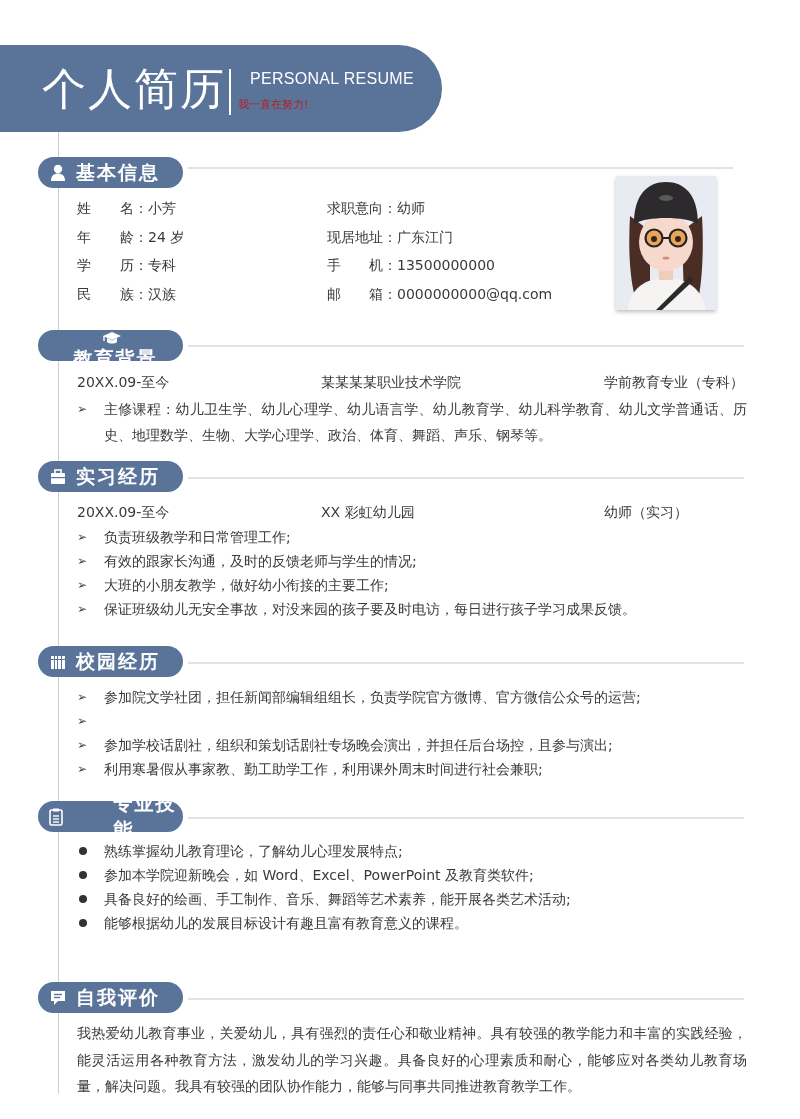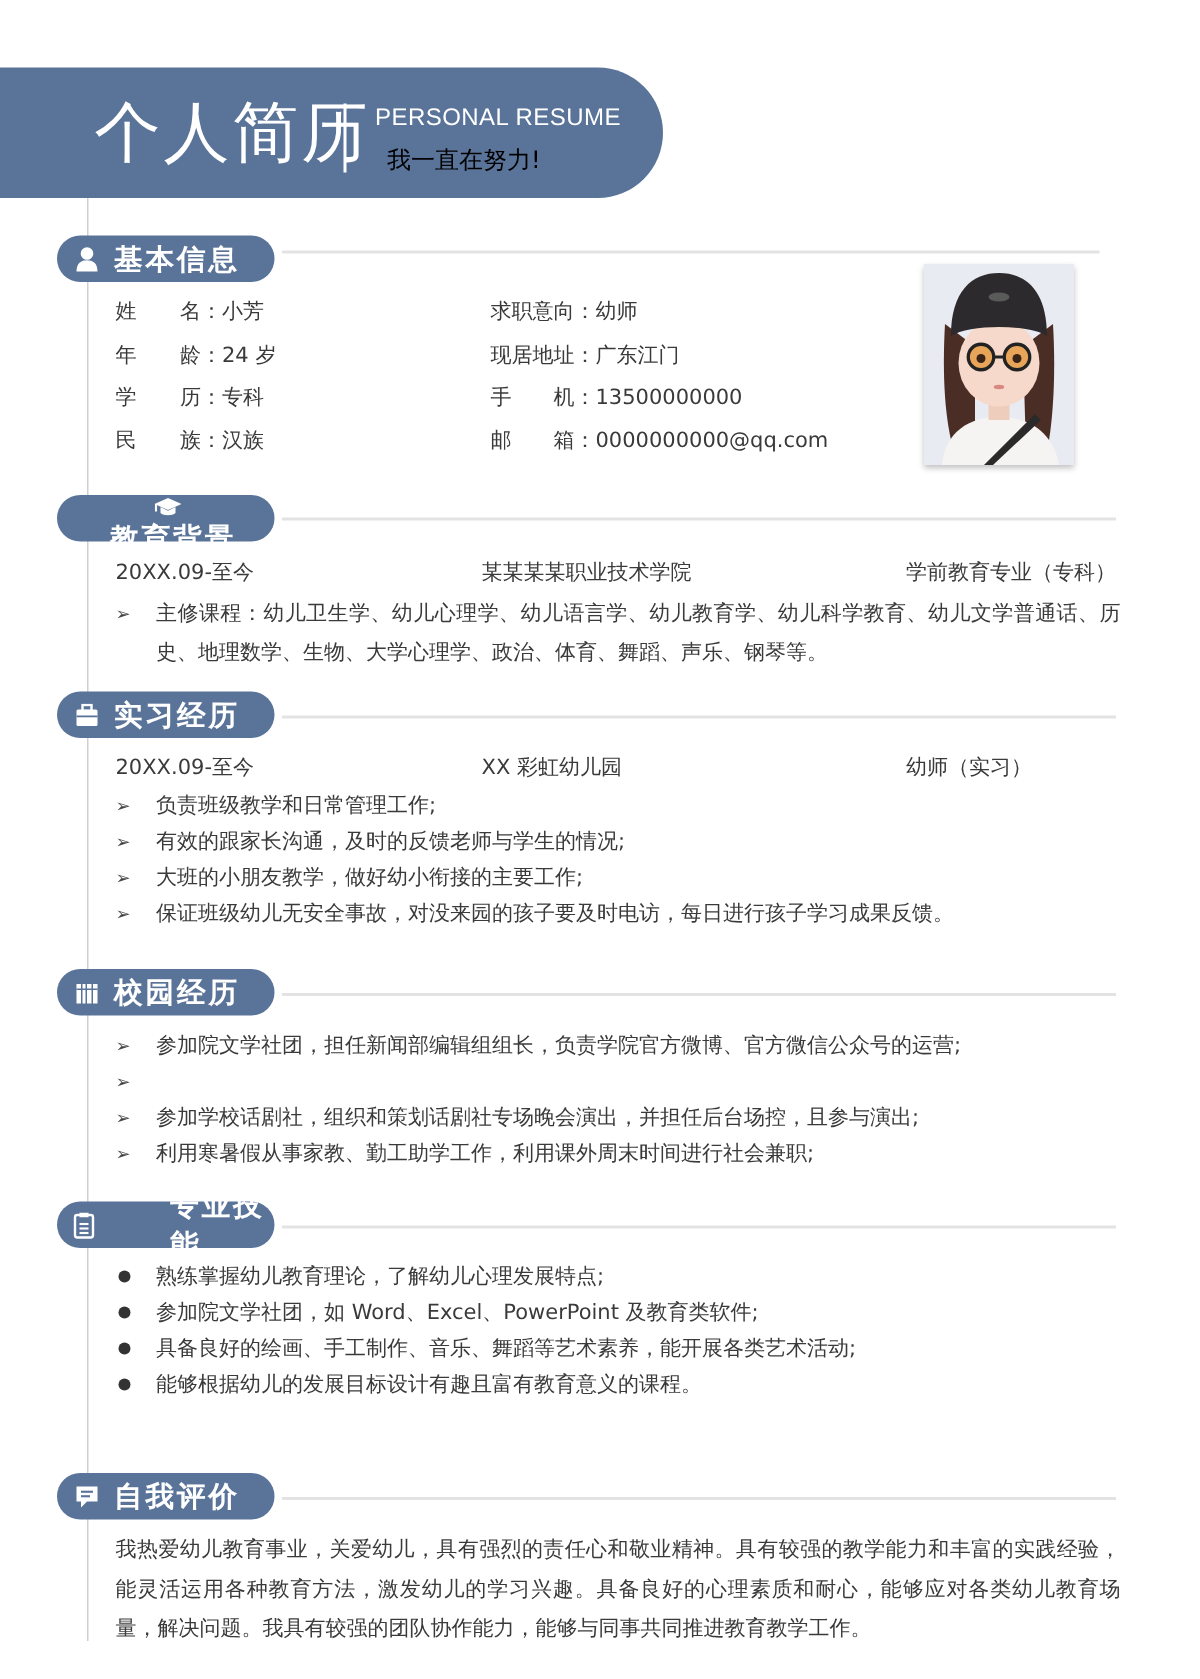--- a/index.html
+++ b/index.html
@@ -5,25 +5,25 @@
   * { box-sizing: border-box; margin: 0; padding: 0; }
   html, body { width: 800px; height: 1119px; background: #ffffff; overflow: hidden; }
   body { position: relative; font-family: "DejaVu Sans", "Liberation Sans", sans-serif; color: #3a3a3a; }
 
   .vline { position: absolute; left: 58px; top: 132px; width: 1px; height: 962px; background: #cfcfcf; }
 
   
   .banner { position: absolute; left: 0; top: 45px; width: 442px; height: 87px;
             background: #5a7399; border-radius: 0 44px 44px 0; }
   .banner-title { position: absolute; left: 42px; top: 61px; font-size: 44px; color: #ffffff;
-                  letter-spacing: 2px; font-weight: normal; line-height: 56px; margin-left: 21px; }
+                  letter-spacing: 2px; font-weight: normal; line-height: 56px; }
   .banner-divider { position: absolute; left: 229px; top: 69px; width: 2px; height: 46px; background: #ffffff; }
   .banner-en { position: absolute; left: 250px; top: 70px; font-size: 16px; color: #ffffff; letter-spacing: 0.3px;
                font-family: "Liberation Sans", sans-serif; }
-  .banner-sub { position: absolute; left: 258px; top: 97px; font-size: 16px; color: #000000; }
+  .banner-sub { position: absolute; left: 238px; top: 97px; font-size: 11px; color: #b91c1c; }
 
   
   .sec-head { position: absolute; left: 38px; height: 31px; width: 145px; background: #5a7399;
               border-radius: 16px; display: flex; align-items: center; padding-left: 10px; }
   .sec-head .ico { width: 20px; height: 20px; display: inline-flex; align-items: center; justify-content: center; margin-right: 8px; }
   .sec-head .ttl { color: #ffffff; font-size: 19px; font-weight: bold; letter-spacing: 2px; }
   .sec-rule { position: absolute; left: 188px; height: 2px; background: #e3e3e3; }
 
   
   .info { position: absolute; font-size: 14px; color: #3a3a3a; line-height: 28px; }
@@ -215,21 +215,21 @@
         <line x1="5" y1="11" x2="11" y2="11" stroke="#fff" stroke-width="1.4"></line>
         <line x1="5" y1="14" x2="11" y2="14" stroke="#fff" stroke-width="1.4"></line>
       </svg>
   </span>
   <span class="ttl">专业技能</span>
 </div>
 <div class="sec-rule" style="top:817px; width:556px;"></div>
 
 <div class="bullets" style="top:839px;">
   <div class="b"><span class="dot"></span><span>熟练掌握幼儿教育理论，了解幼儿心理发展特点;</span></div>
-  <div class="b"><span class="dot"></span><span>参加院文学社团，如 Word、Excel、PowerPoint 及教育类软件;</span></div>
+  <div class="b"><span class="dot"></span><span>参加本学院迎新晚会，如 Word、Excel、PowerPoint 及教育类软件;</span></div>
   <div class="b"><span class="dot"></span><span>具备良好的绘画、手工制作、音乐、舞蹈等艺术素养，能开展各类艺术活动;</span></div>
   <div class="b"><span class="dot"></span><span>能够根据幼儿的发展目标设计有趣且富有教育意义的课程。</span></div>
 </div>
 
 <div class="sec-head" style="top:982px;">
   <span class="ico">
     <svg width="16" height="16" viewBox="0 0 16 16">
         <path d="M1 1 L15 1 L15 11 L8 11 L4 15 L4 11 L1 11 Z" fill="#fff"></path>
         <line x1="4" y1="4.5" x2="12" y2="4.5" stroke="#5a7399" stroke-width="1.4"></line>
         <line x1="4" y1="7.5" x2="10" y2="7.5" stroke="#5a7399" stroke-width="1.4"></line>

